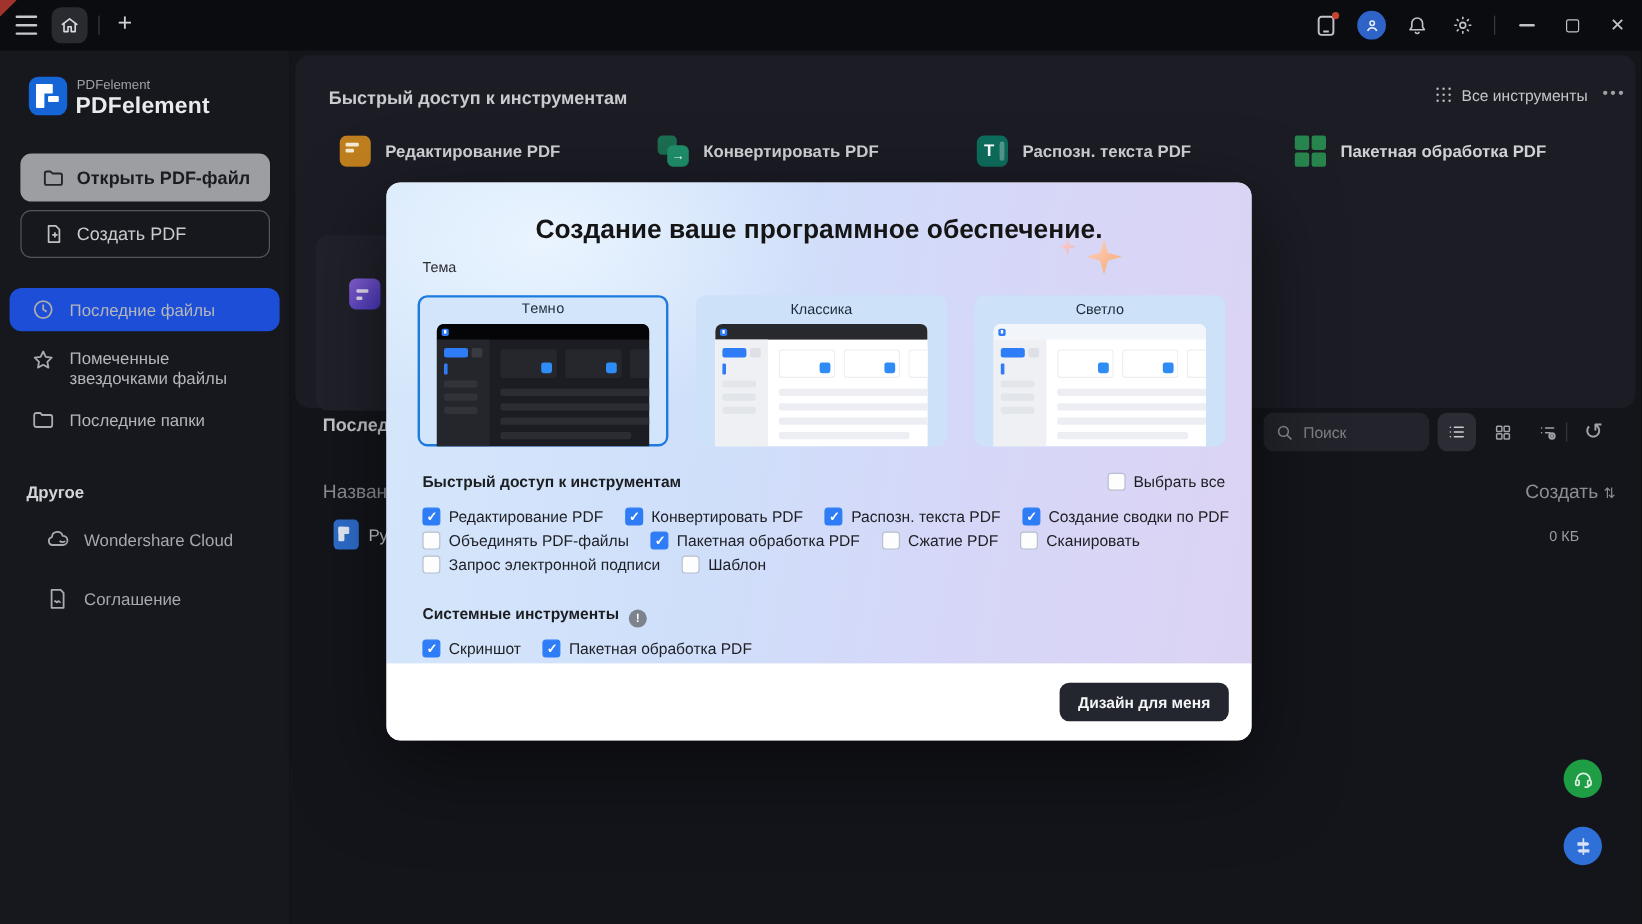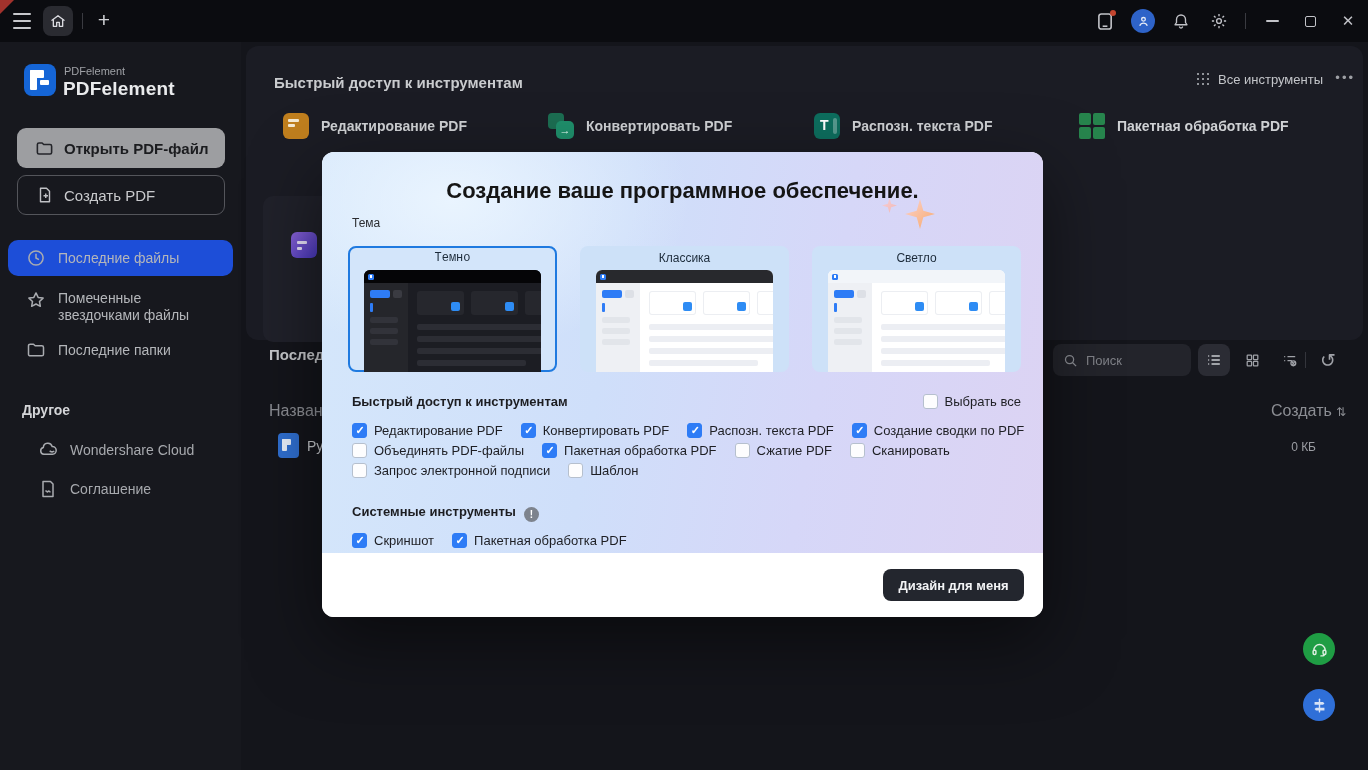--- a/index.html
+++ b/index.html
@@ -266,21 +266,21 @@
     </div>
 
     <div class="side-section" style="top:360px;">Другое</div>
     <div class="other-item" style="top:398px;">
       <svg class="nav-icon" viewBox="0 0 24 24" fill="none" stroke="currentColor" stroke-width="1.8" stroke-linejoin="round">
           <path d="M7 17a4 4 0 0 1-.6-7.9A5.4 5.4 0 0 1 17 7.8 4.3 4.3 0 0 1 17.5 17z"></path>
           <path d="M14 13c2 1.5 4.5 1.2 5.5.2"></path>
         </svg>
       <span>Wondershare Cloud</span>
     </div>
-    <div class="other-item" style="top:437px;">
+    <div class="other-item" style="top:447px;">
       <svg class="nav-icon" viewBox="0 0 24 24" fill="none" stroke="currentColor" stroke-width="1.8" stroke-linejoin="round">
           <path d="M6 3h9l3 3v15H6z"></path>
           <path d="M9 15c1-2 2 2 3 0s2 1 3 0"></path>
         </svg>
       <span>Соглашение</span>
     </div>
   </div>
 
   <div class="main">
     <div class="quick-panel">

